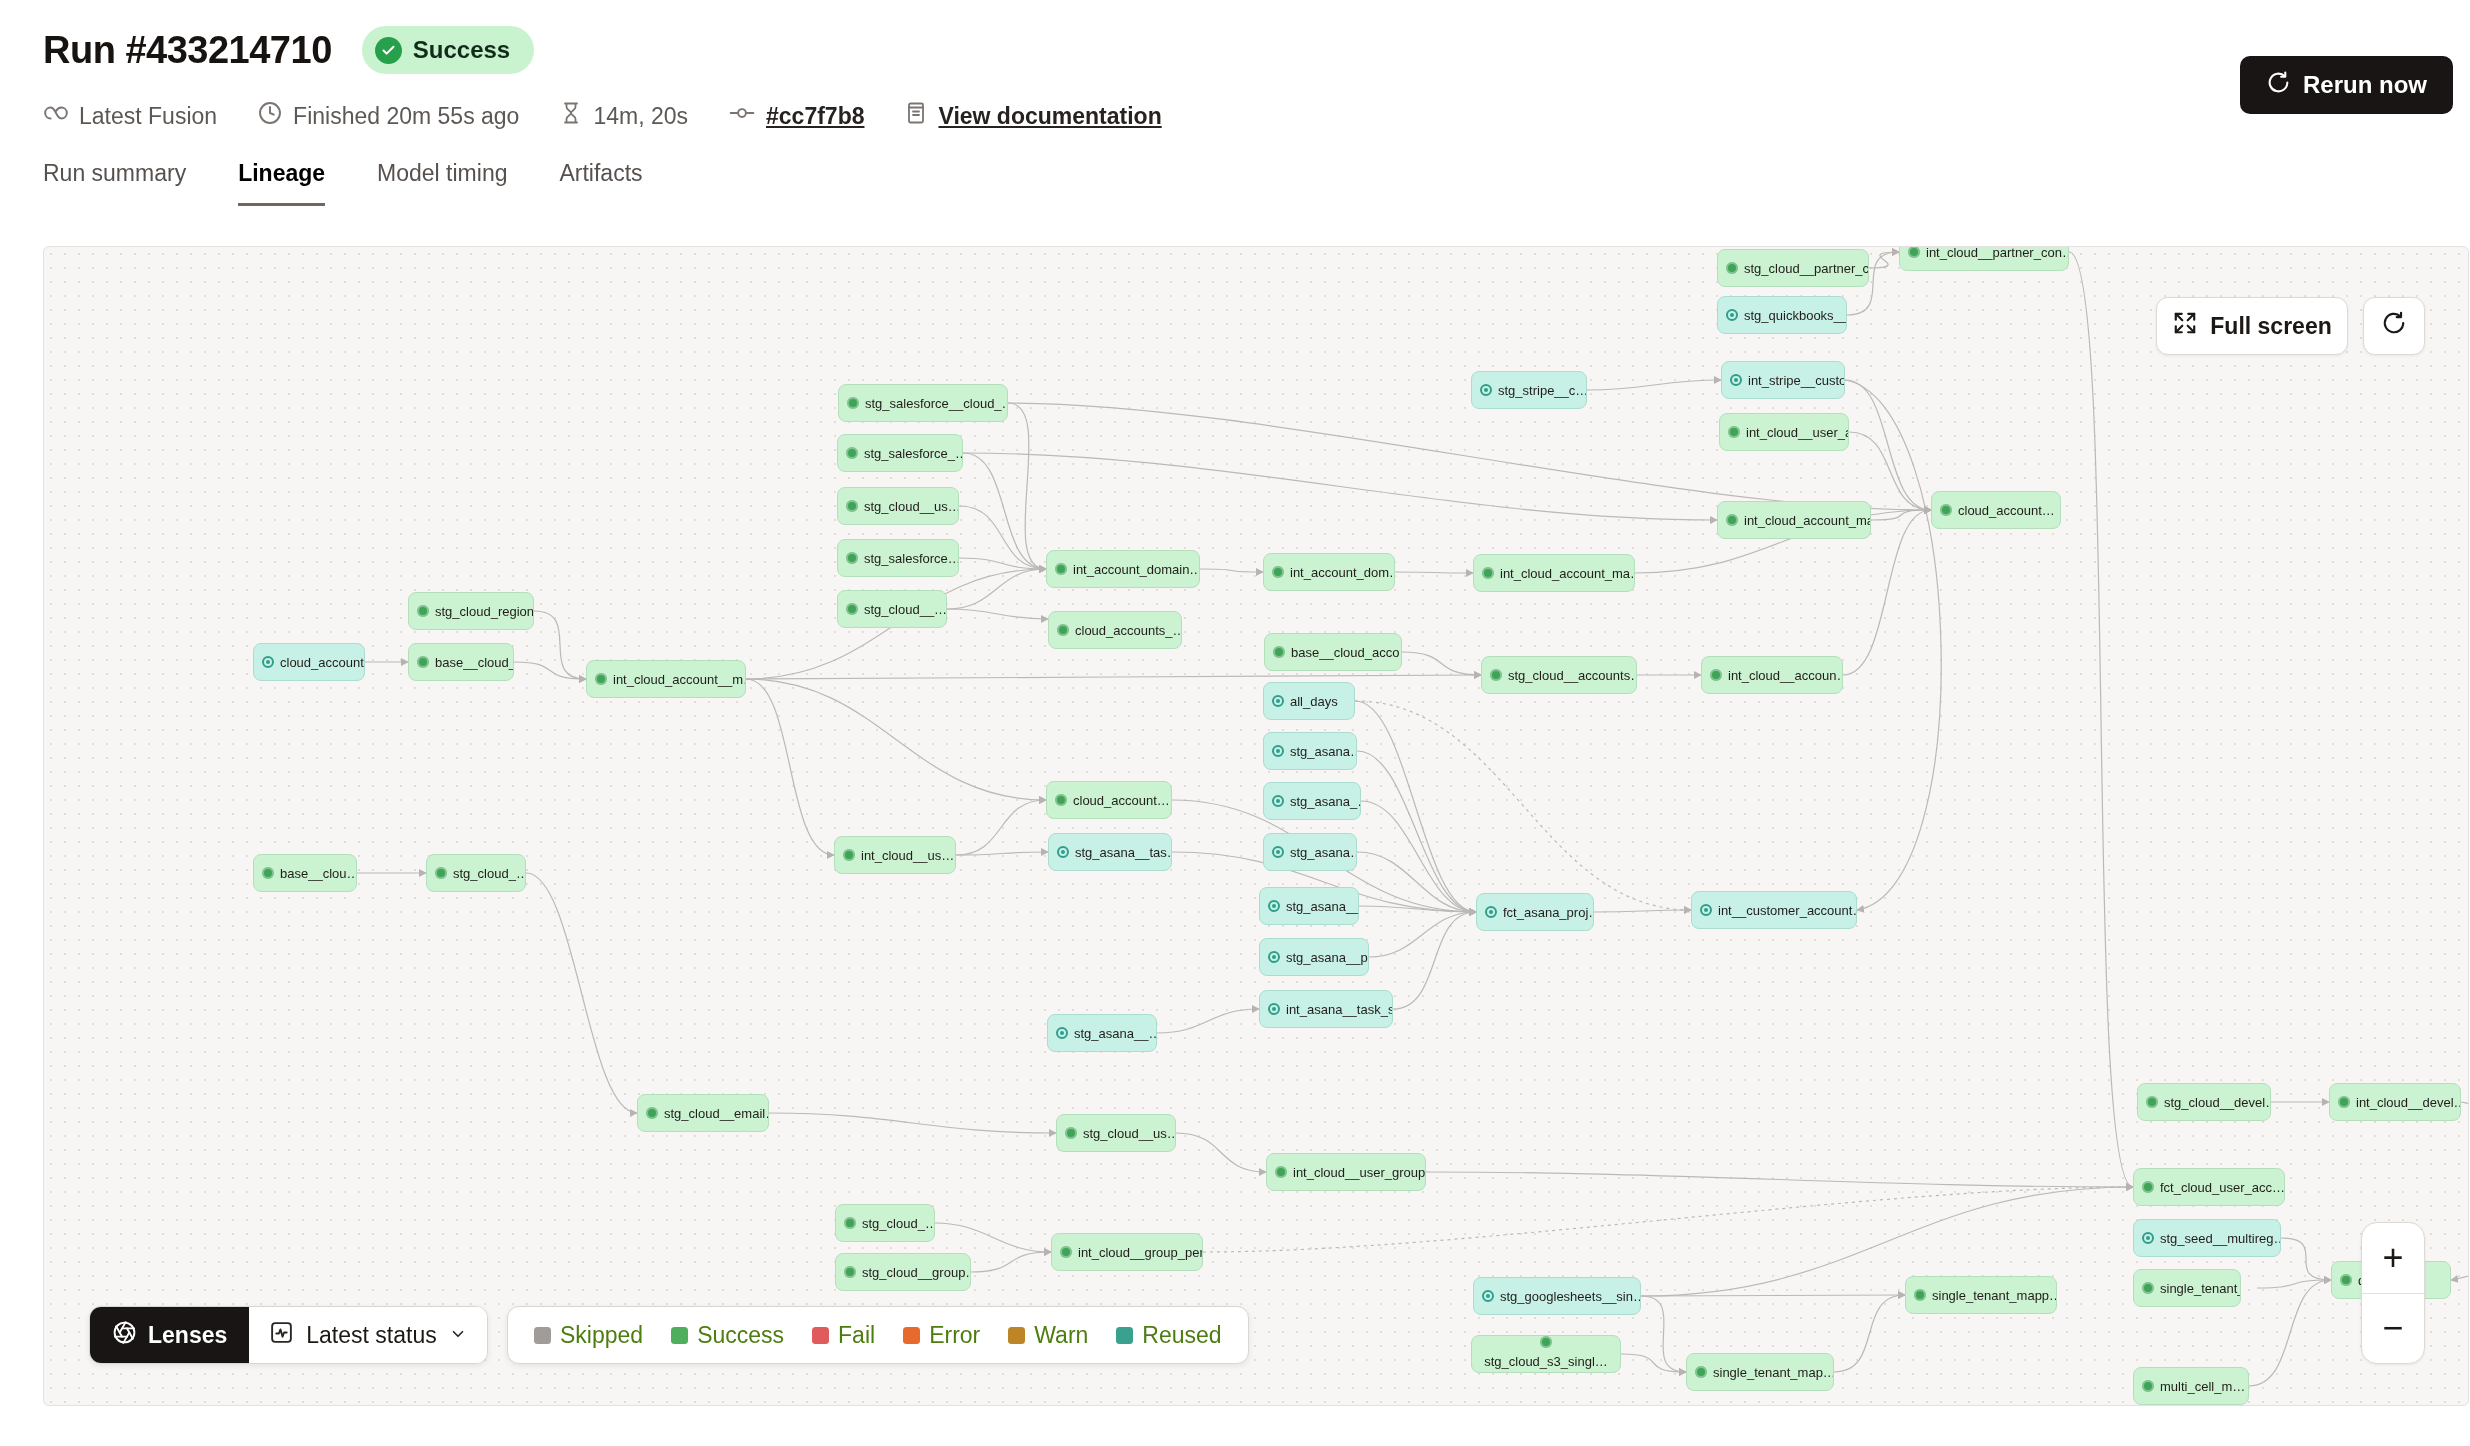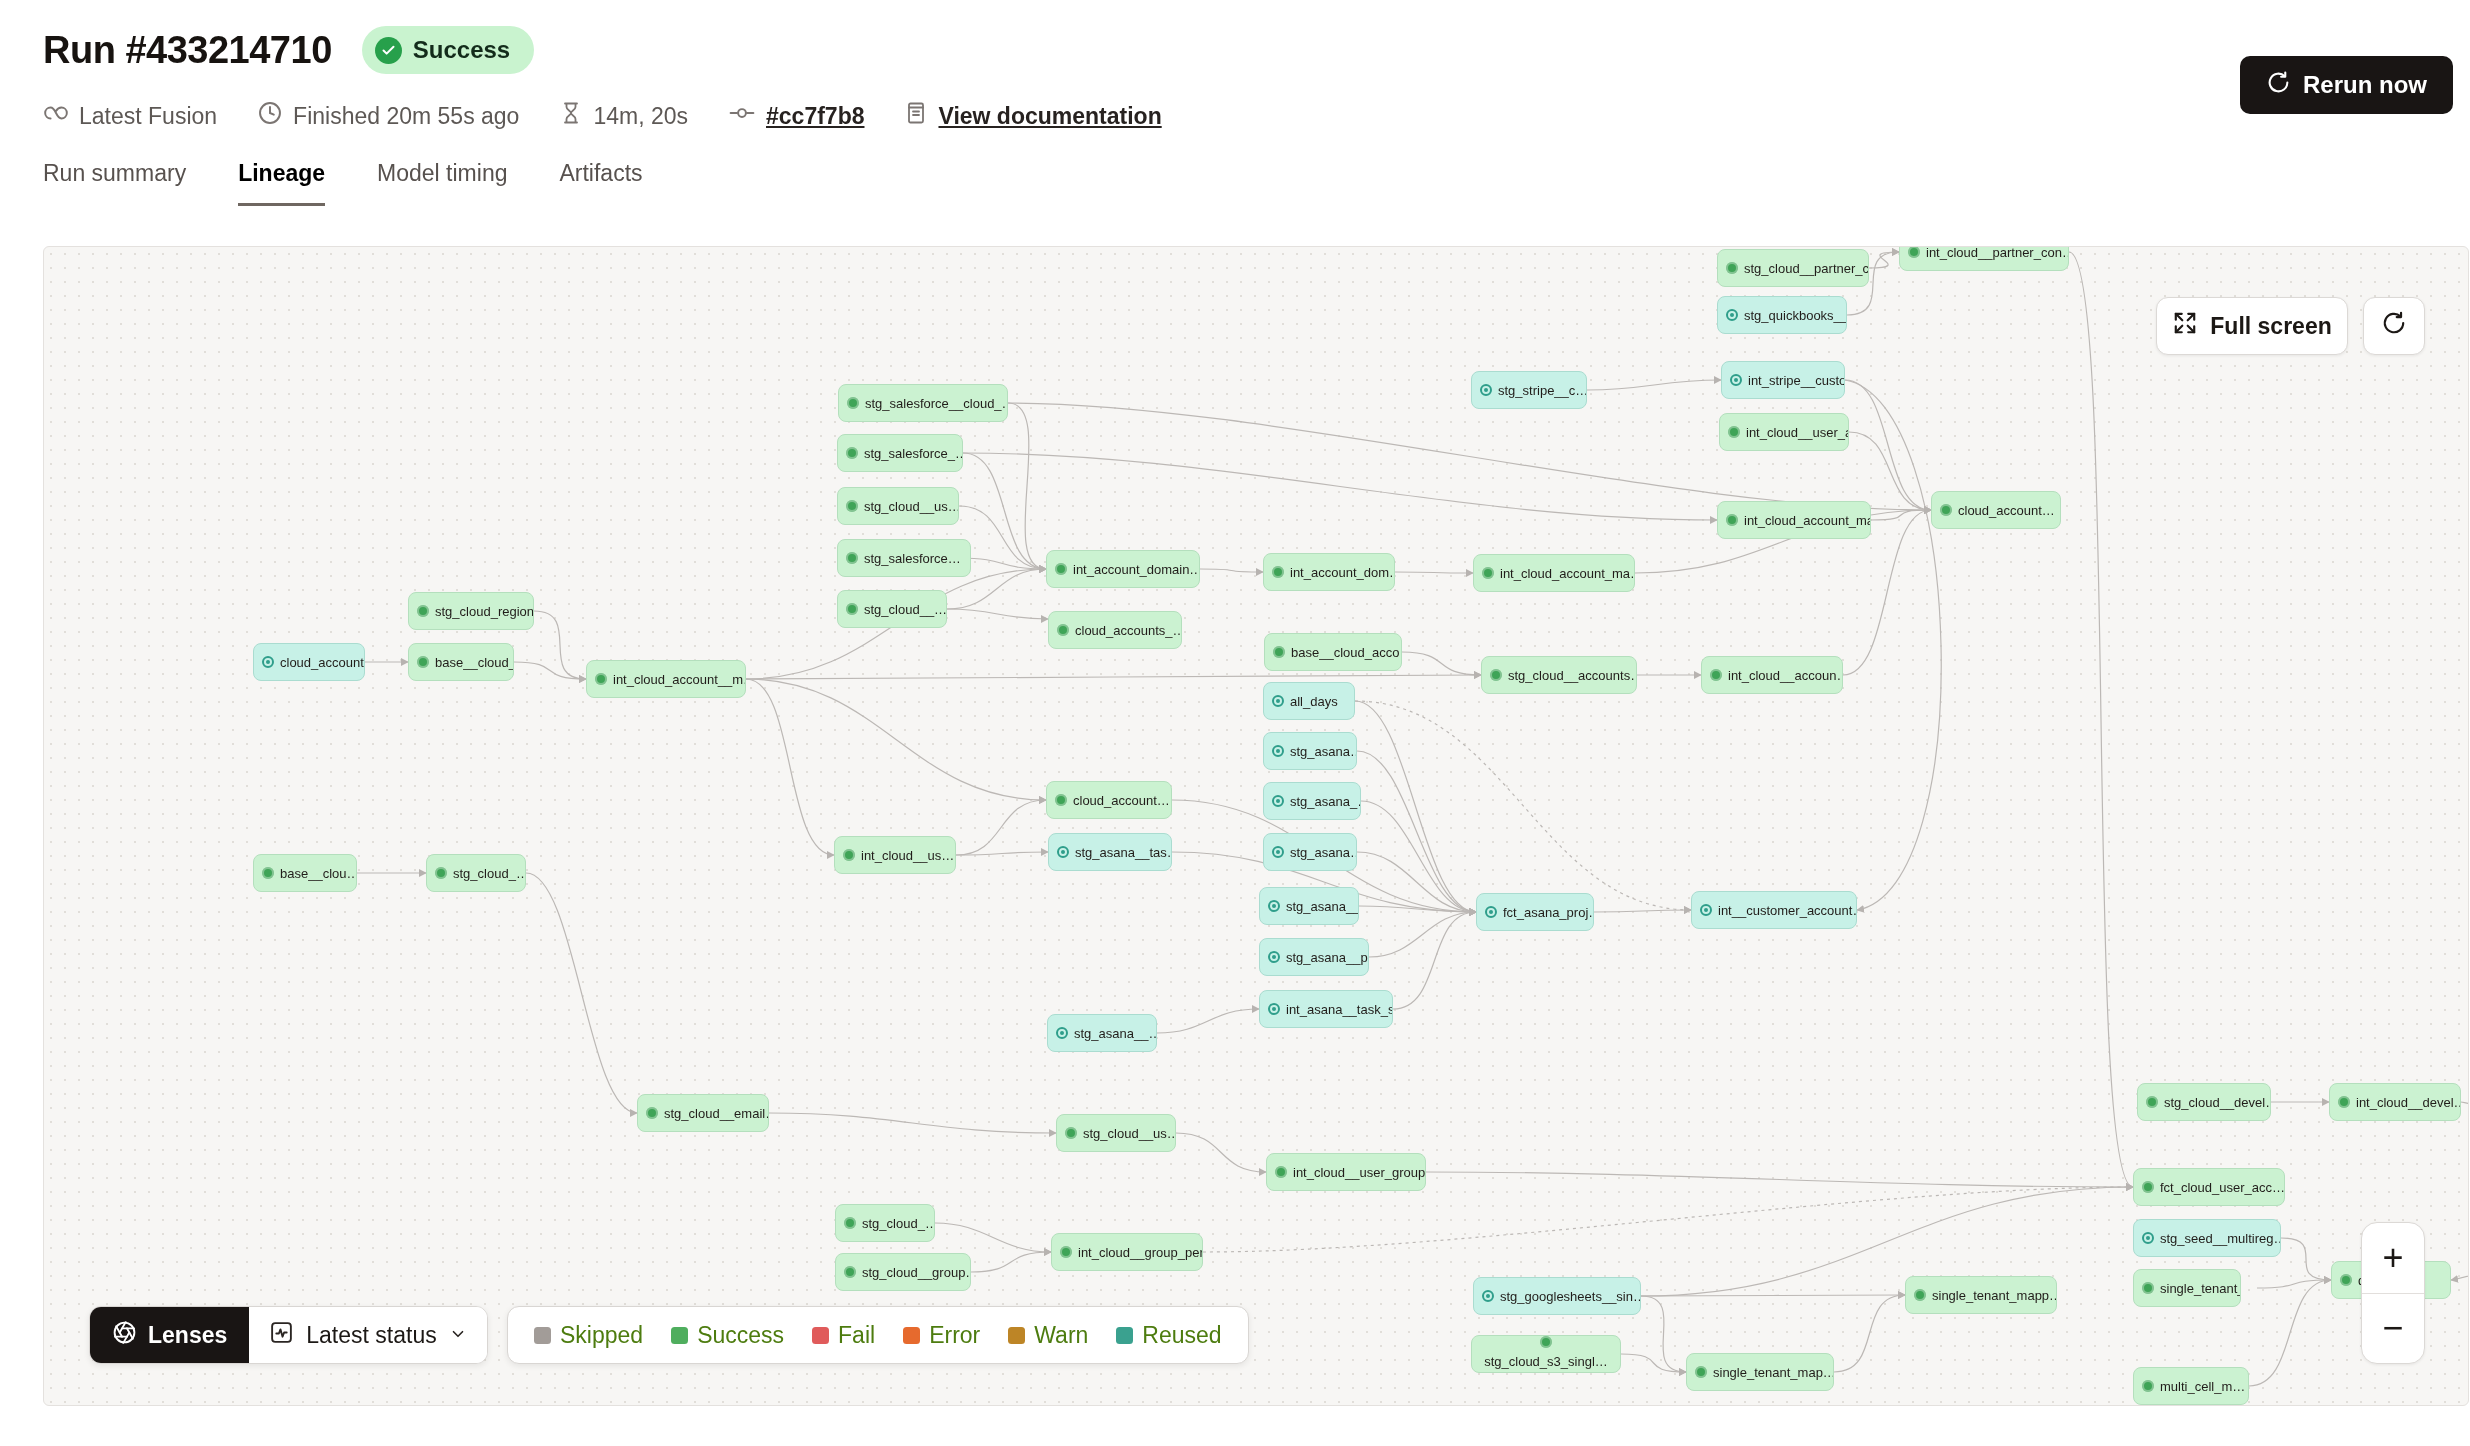--- a/index.html
+++ b/index.html
@@ -240,21 +240,21 @@
           <span>stg_salesforce__cloud_…</span>
         </div>
         <div class="node success" title="stg_salesforce_…" style="left: 793px; top: 187px; width: 126px;">
           <span class="dot"></span>
           <span>stg_salesforce_…</span>
         </div>
         <div class="node success" title="stg_cloud__us…" style="left: 793px; top: 240px; width: 122px;">
           <span class="dot"></span>
           <span>stg_cloud__us…</span>
         </div>
-        <div class="node success" title="stg_salesforce…" style="left: 793px; top: 292px; width: 134px;">
+        <div class="node success" title="stg_salesforce…" style="left: 793px; top: 292px; width: 122px;">
           <span class="dot"></span>
           <span>stg_salesforce…</span>
         </div>
         <div class="node success" title="stg_cloud__…" style="left: 793px; top: 343px; width: 110px;">
           <span class="dot"></span>
           <span>stg_cloud__…</span>
         </div>
         <div class="node success" title="int_cloud__us…" style="left: 790px; top: 589px; width: 122px;">
           <span class="dot"></span>
           <span>int_cloud__us…</span>

